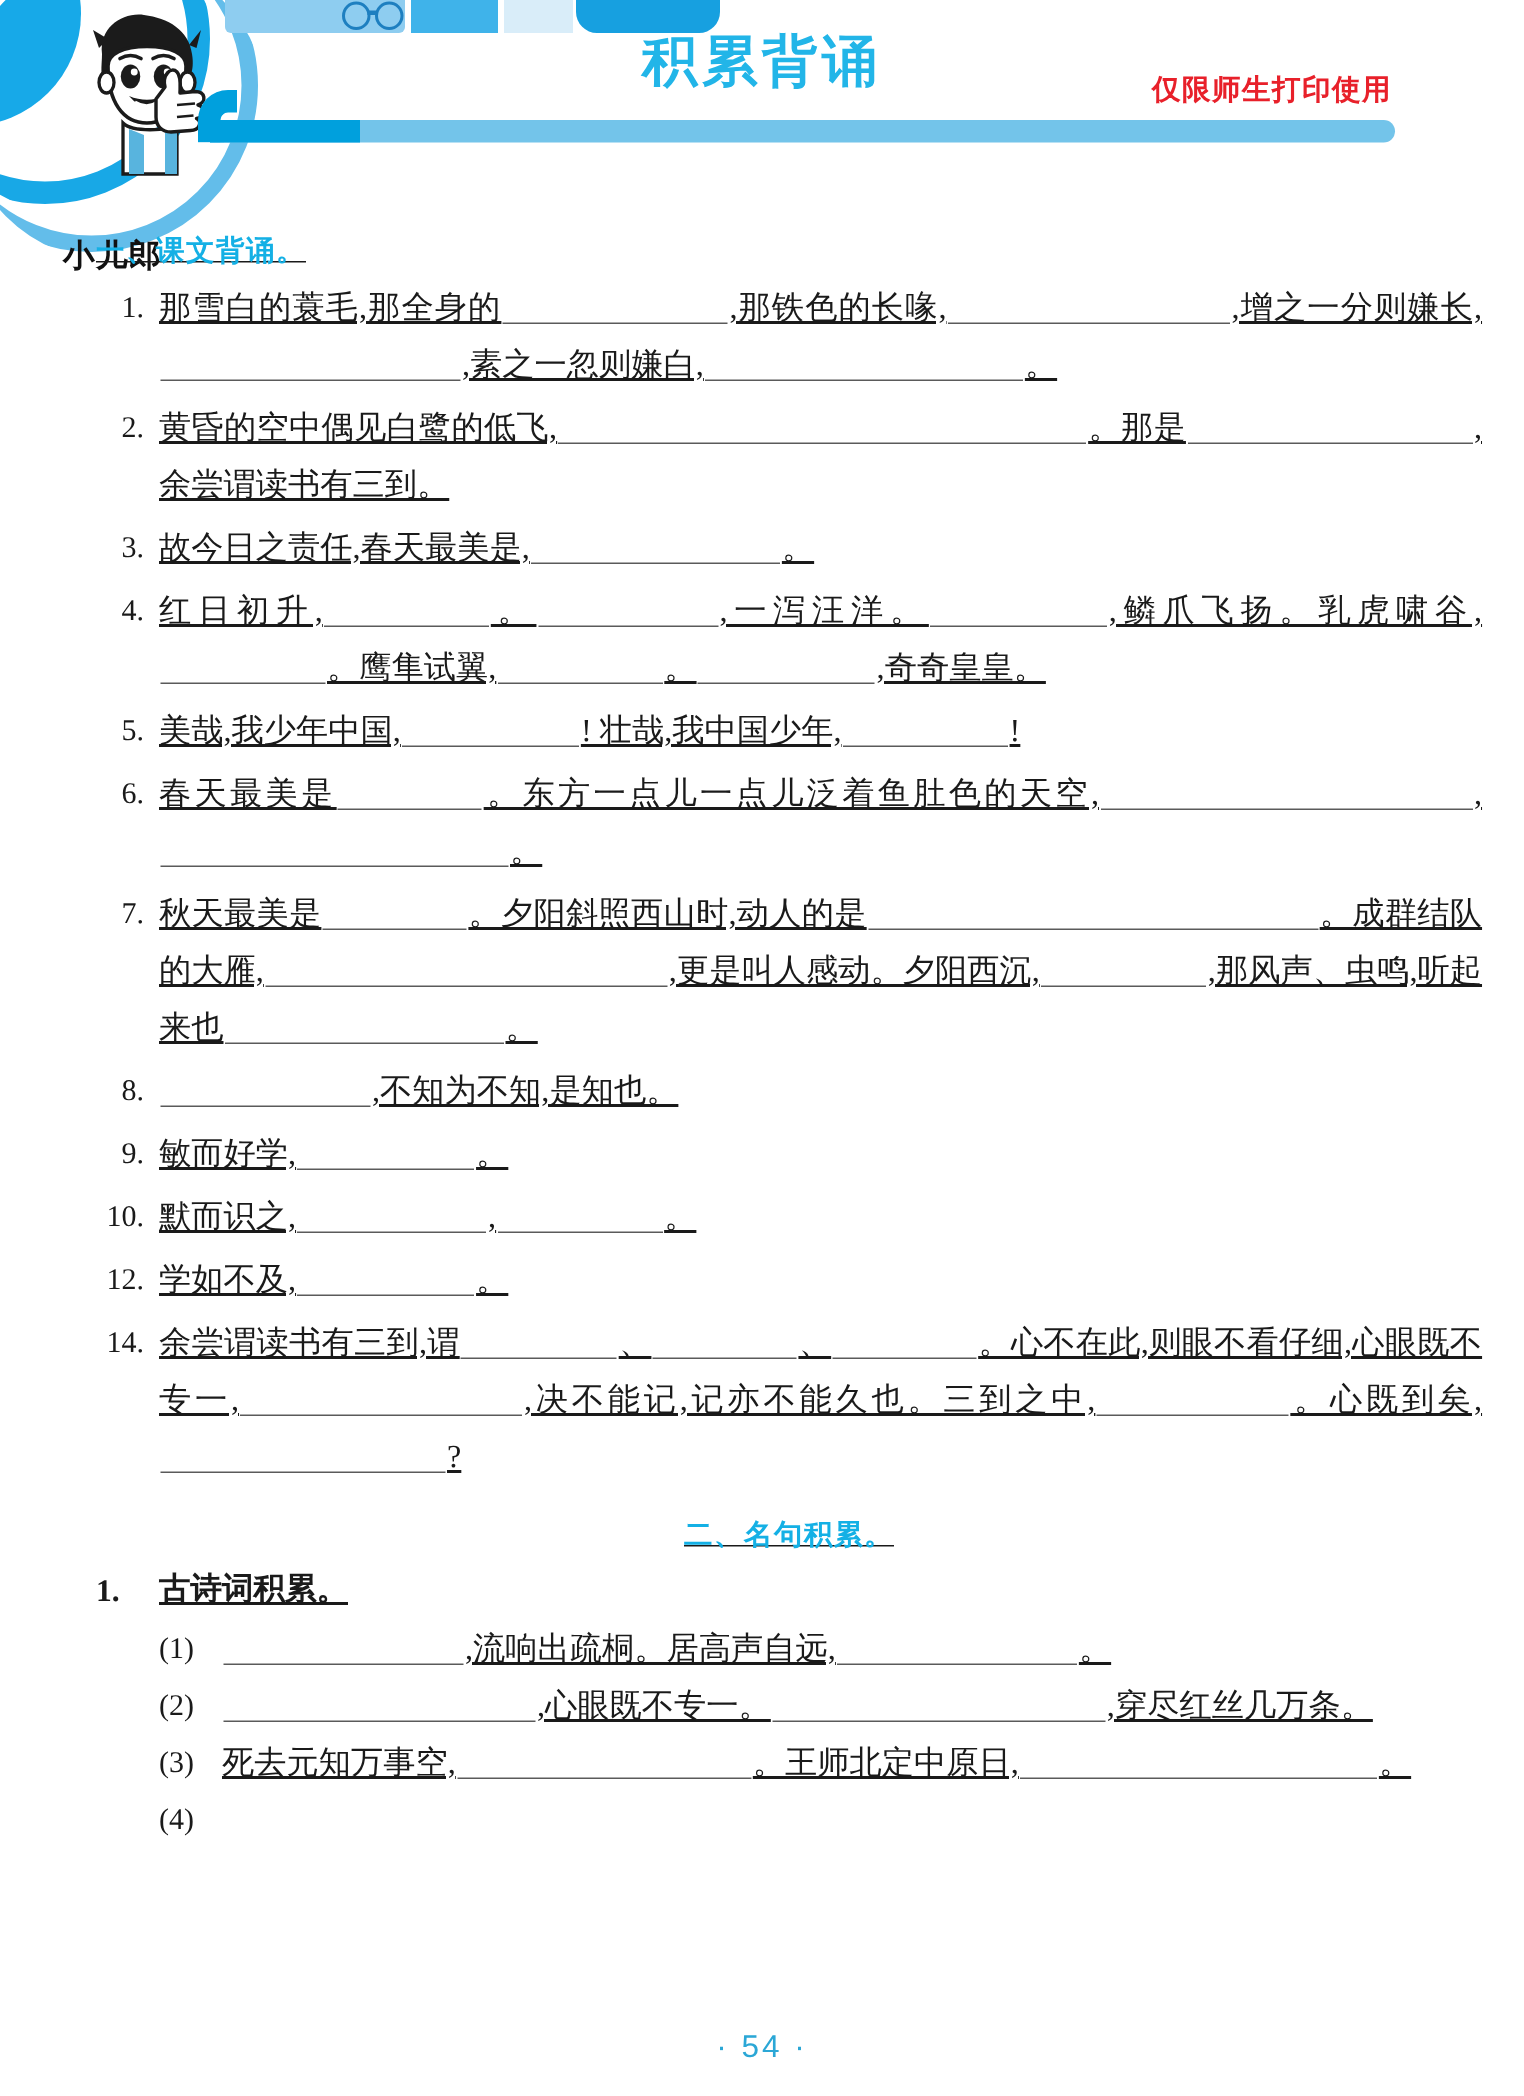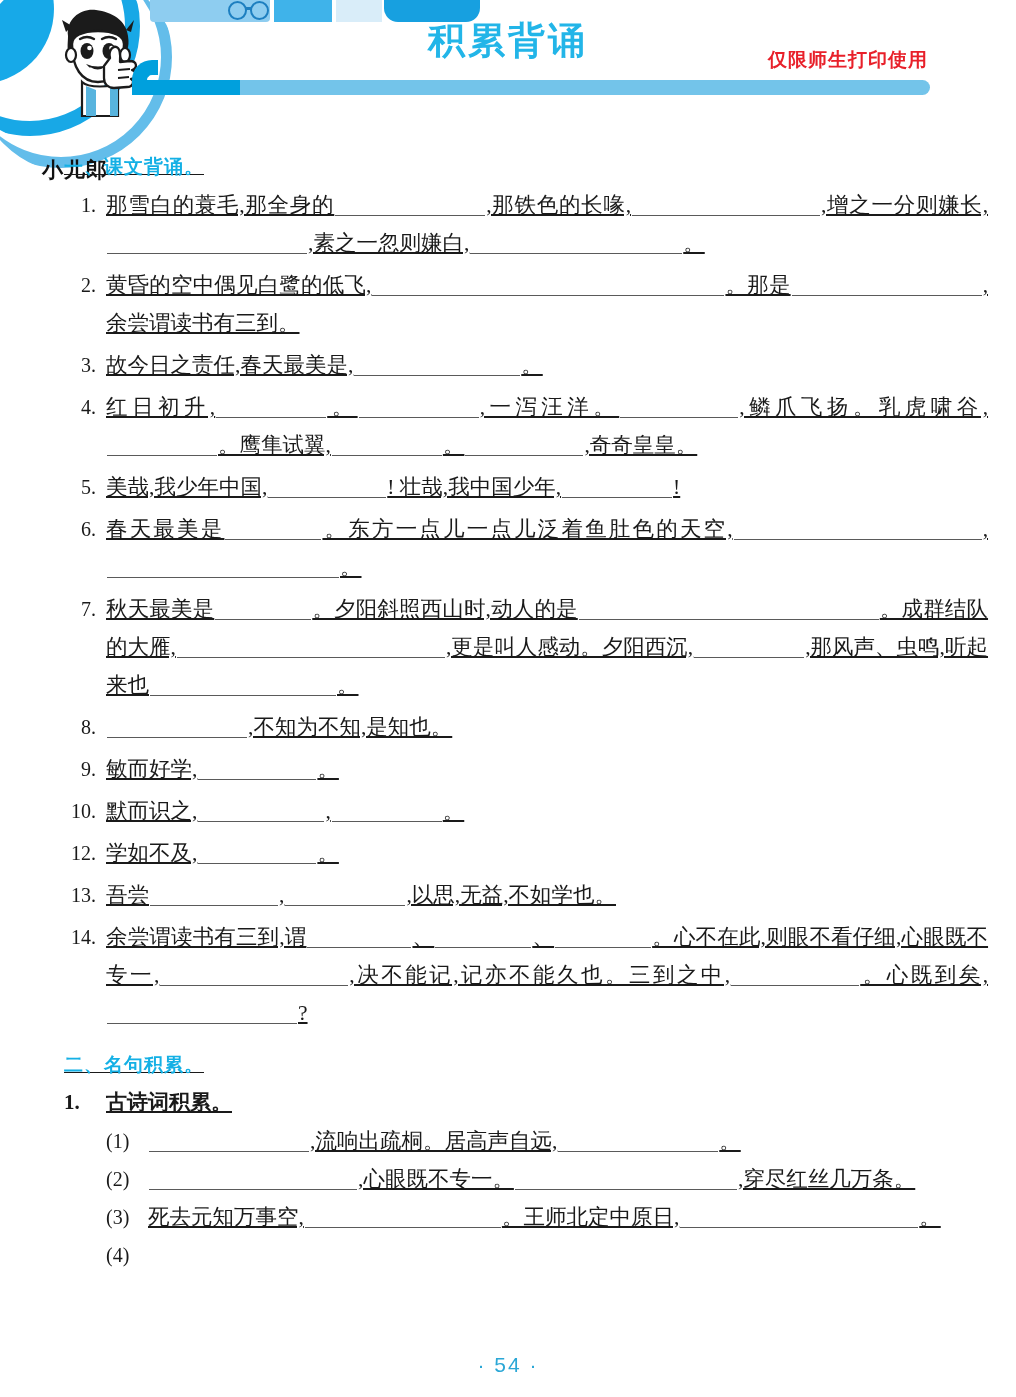--- a/index.html
+++ b/index.html
@@ -391,30 +391,26 @@
       </li>
       <li class="q">
         <span class="num">10.</span>
         <span class="body"><span>默而识之,</span><span class="bl" style="width: 126px;"></span><span>,</span><span class="bl" style="width: 110px;"></span><span>。</span></span>
       </li>
       <li class="q">
         <span class="num">12.</span>
         <span class="body"><span>学如不及,</span><span class="bl" style="width: 118px;"></span><span>。</span></span>
       </li>
       <li class="q">
-        <span class="num">13.</span>
-        <span class="body"><span>吾尝</span><span class="bl" style="width: 128px;"></span><span>,</span><span class="bl" style="width: 120px;"></span><span>,以思,无益,不如学也。</span></span>
-      </li>
-      <li class="q">
         <span class="num">14.</span>
         <span class="body"><span>余尝谓读书有三到,谓</span><span class="bl" style="width: 104px;"></span><span>、</span><span class="bl" style="width: 96px;"></span><span>、</span><span class="bl" style="width: 96px;"></span><span>。心不在此,则眼不看仔细,心眼既不专一,</span><span class="bl" style="width: 188px;"></span><span>,决不能记,记亦不能久也。三到之中,</span><span class="bl" style="width: 128px;"></span><span>。心既到矣,</span><span class="bl" style="width: 190px;"></span><span>?</span></span>
       </li>
     </ol>
 
-  <div class="sec-head" style="margin-top:20px;">二、名句积累。</div>
+  <div class="sec-head" style="margin-top:20px;text-align:center;">二、名句积累。</div>
 
   <div class="subhead">
     <span class="num">1.</span>
     <span>古诗词积累。</span>
   </div>
 
   <ul class="sub" id="section2-list">
       <li><span class="n">(1)</span><span><span class="bl" style="width: 160px;"></span><span>,流响出疏桐。居高声自远,</span><span class="bl" style="width: 160px;"></span><span>。</span></span></li>
       <li><span class="n">(2)</span><span><span class="bl" style="width: 208px;"></span><span>,心眼既不专一。</span><span class="bl" style="width: 222px;"></span><span>,穿尽红丝几万条。</span></span></li>
       <li><span class="n">(3)</span><span><span>死去元知万事空,</span><span class="bl" style="width: 196px;"></span><span>。王师北定中原日,</span><span class="bl" style="width: 238px;"></span><span>。</span></span></li>

